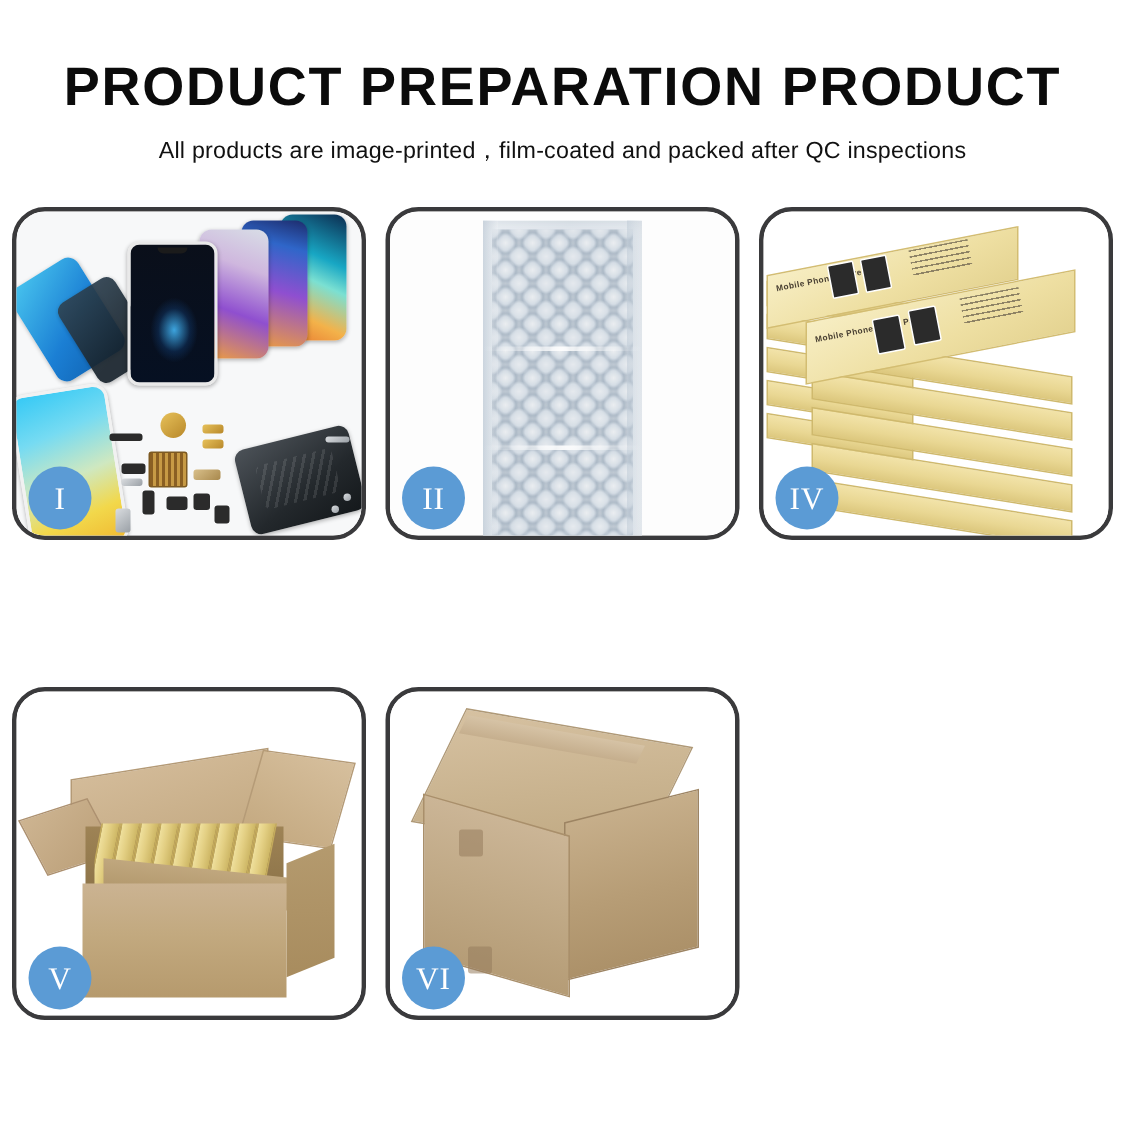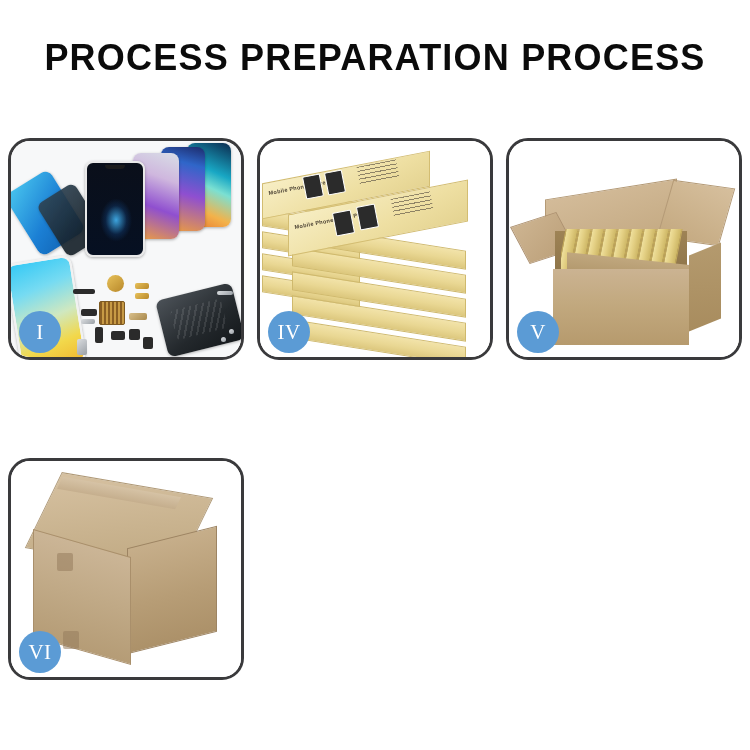--- a/index.html
+++ b/index.html
@@ -350,21 +350,22 @@
   .tape-tab {
     position:absolute; width:16px; height:18px;
     background: rgba(150,124,92,.55);
     border-radius:2px;
   }
 </style>
 </head>
 <body>
 
 <div class="header">
-  <h1 class="page-title">PROCESS PREPARATION PROCESS</h1>
+  <h1 class="page-title">PRODUCT PREPARATION PRODUCT</h1>
+  <p class="page-subtitle">All products are image-printed，film-coated and packed after QC inspections</p>
 </div>
 
 <div class="grid">
 
   <div class="panel">
     <div class="panel-scene">
       <div class="p1-bg"></div>
 
       <div class="scr scr-a"></div>
       <div class="scr scr-a2"></div>
@@ -392,20 +393,34 @@
       <div class="part tan" style="left:118px; top:172px; width:18px; height:7px;"></div>
       <div class="part silver" style="left:66px; top:198px; width:10px; height:16px;"></div>
       <div class="part" style="left:132px; top:196px; width:10px; height:12px;"></div>
       <div class="part silver round" style="left:210px; top:196px; width:5px; height:5px;"></div>
       <div class="part silver round" style="left:218px; top:188px; width:5px; height:5px;"></div>
       <div class="part silver" style="left:206px; top:150px; width:16px; height:4px;"></div>
     </div>
     <div class="badge">I</div>
   </div>
 
+  <div class="panel">
+    <div class="panel-scene">
+      <div class="p2-bg"></div>
+      <div class="bubble-sheet">
+        <div class="bubble-grid"></div>
+        <div class="bubble-grid offset"></div>
+        <div class="bubble-edge" style="left:0;"></div>
+        <div class="bubble-edge" style="right:0;"></div>
+        <div class="bubble-seam" style="top:84px;"></div>
+        <div class="bubble-seam" style="top:150px;"></div>
+      </div>
+    </div>
+    <div class="badge">II</div>
+  </div>
 
 
   <div class="panel">
     <div class="panel-scene">
       <div class="p4-bg"></div>
       <div class="stack">
 
         <div class="kbox" style="left:2px;  top:54px;  width:96px; height:15px; transform:skewY(9deg);"></div>
         <div class="kbox" style="left:2px;  top:76px;  width:96px; height:15px; transform:skewY(9deg);"></div>
         <div class="kbox" style="left:2px;  top:98px;  width:96px; height:15px; transform:skewY(9deg);"></div>

